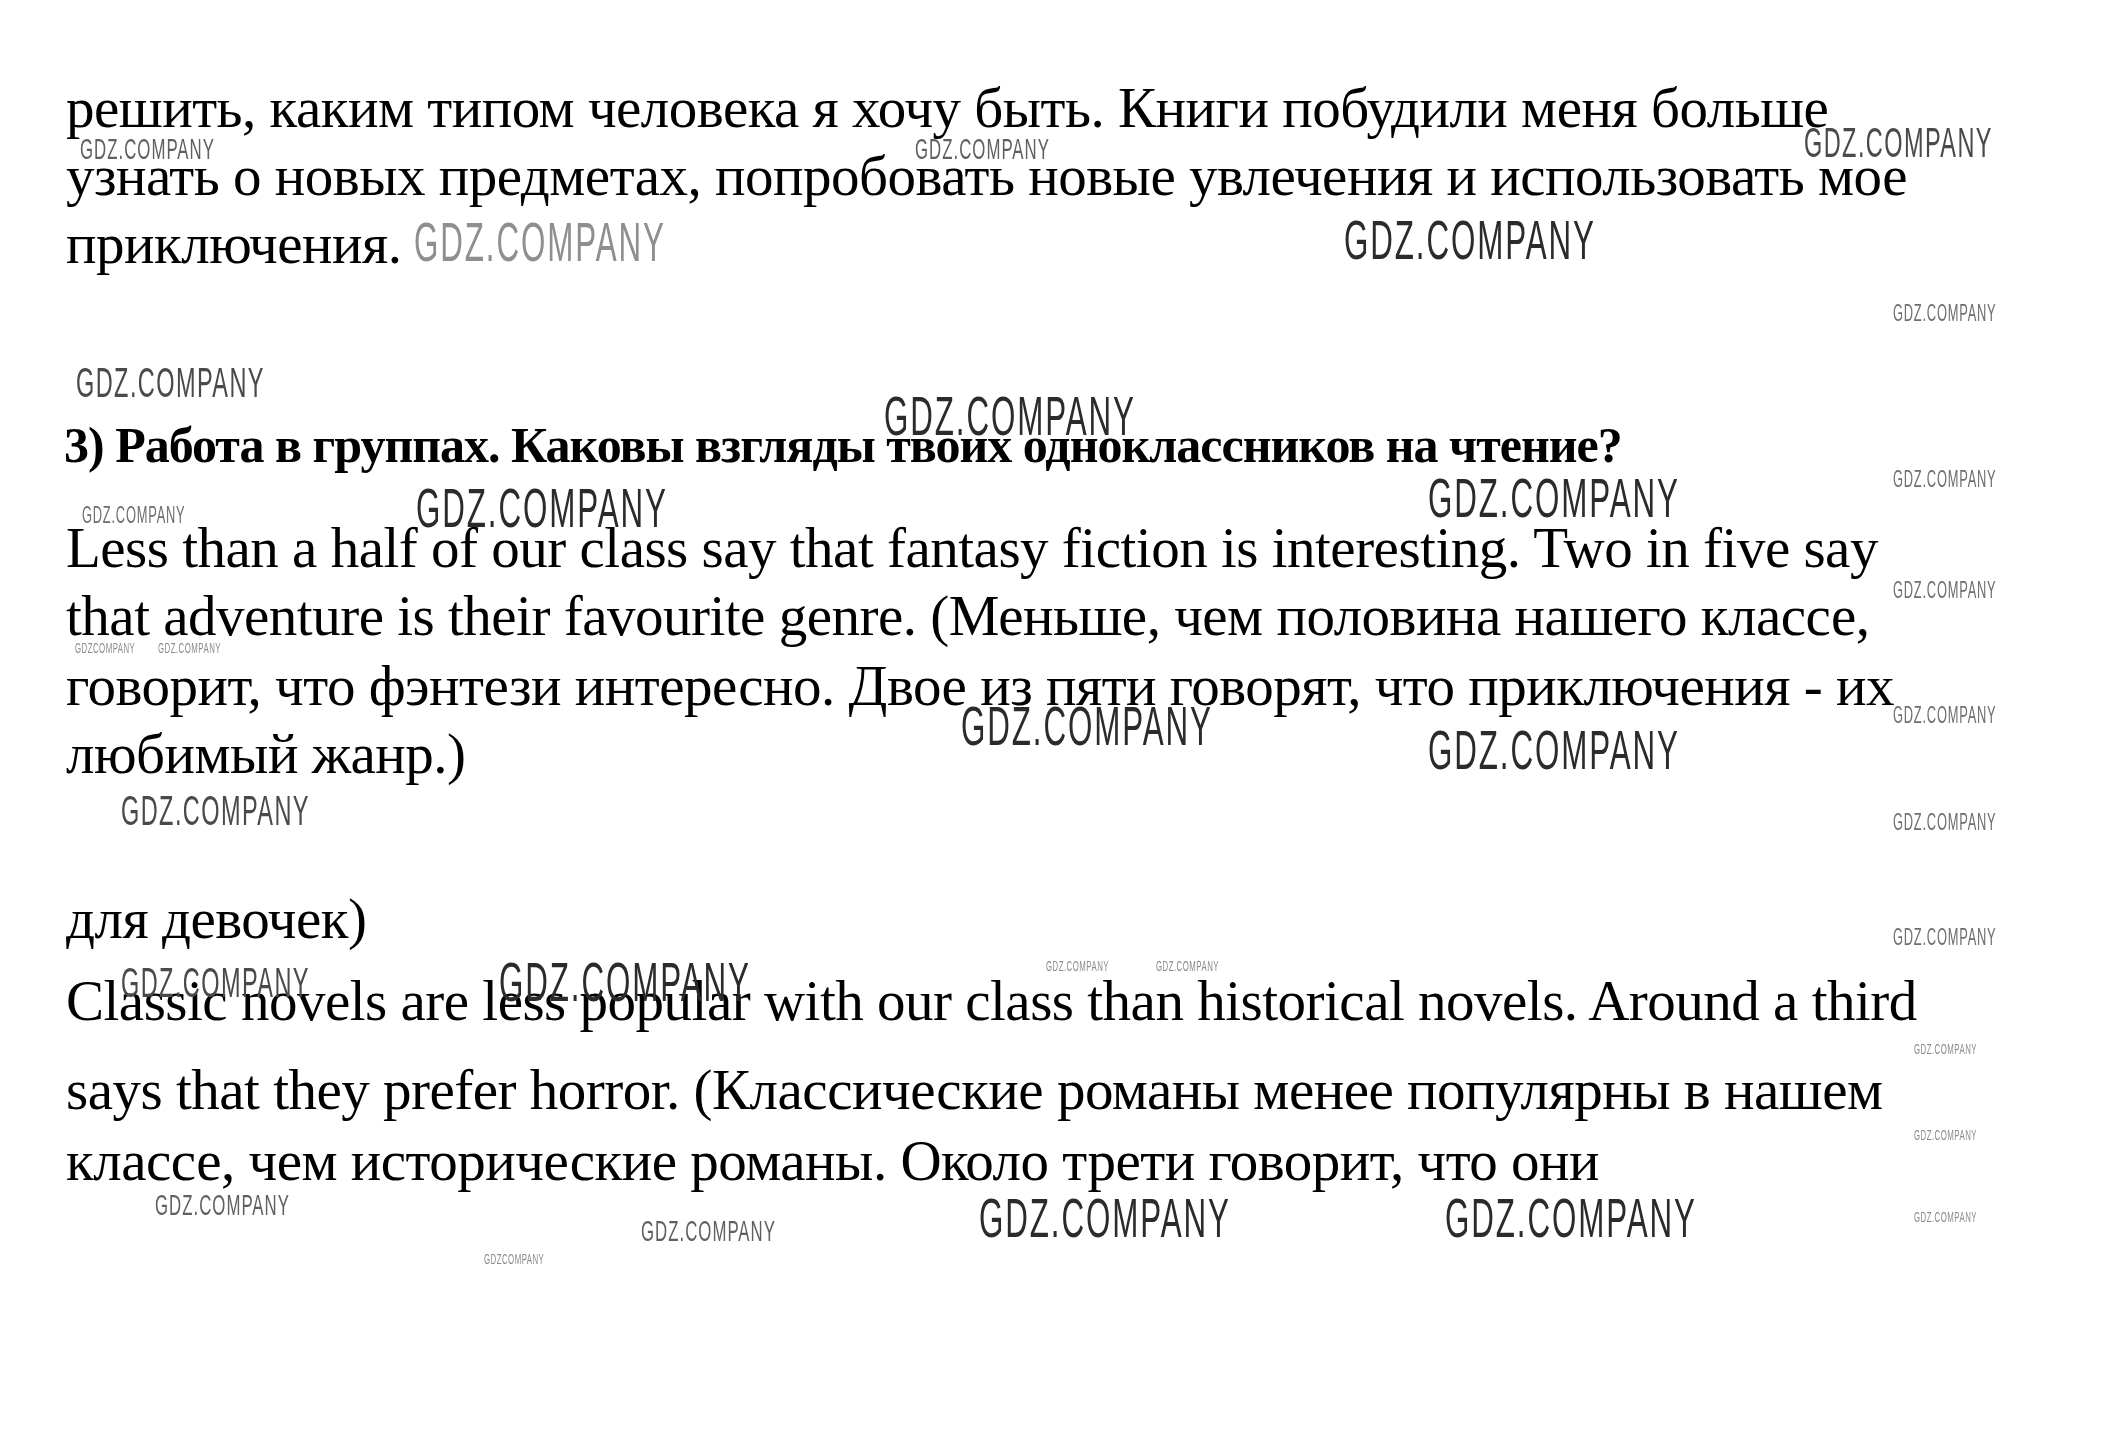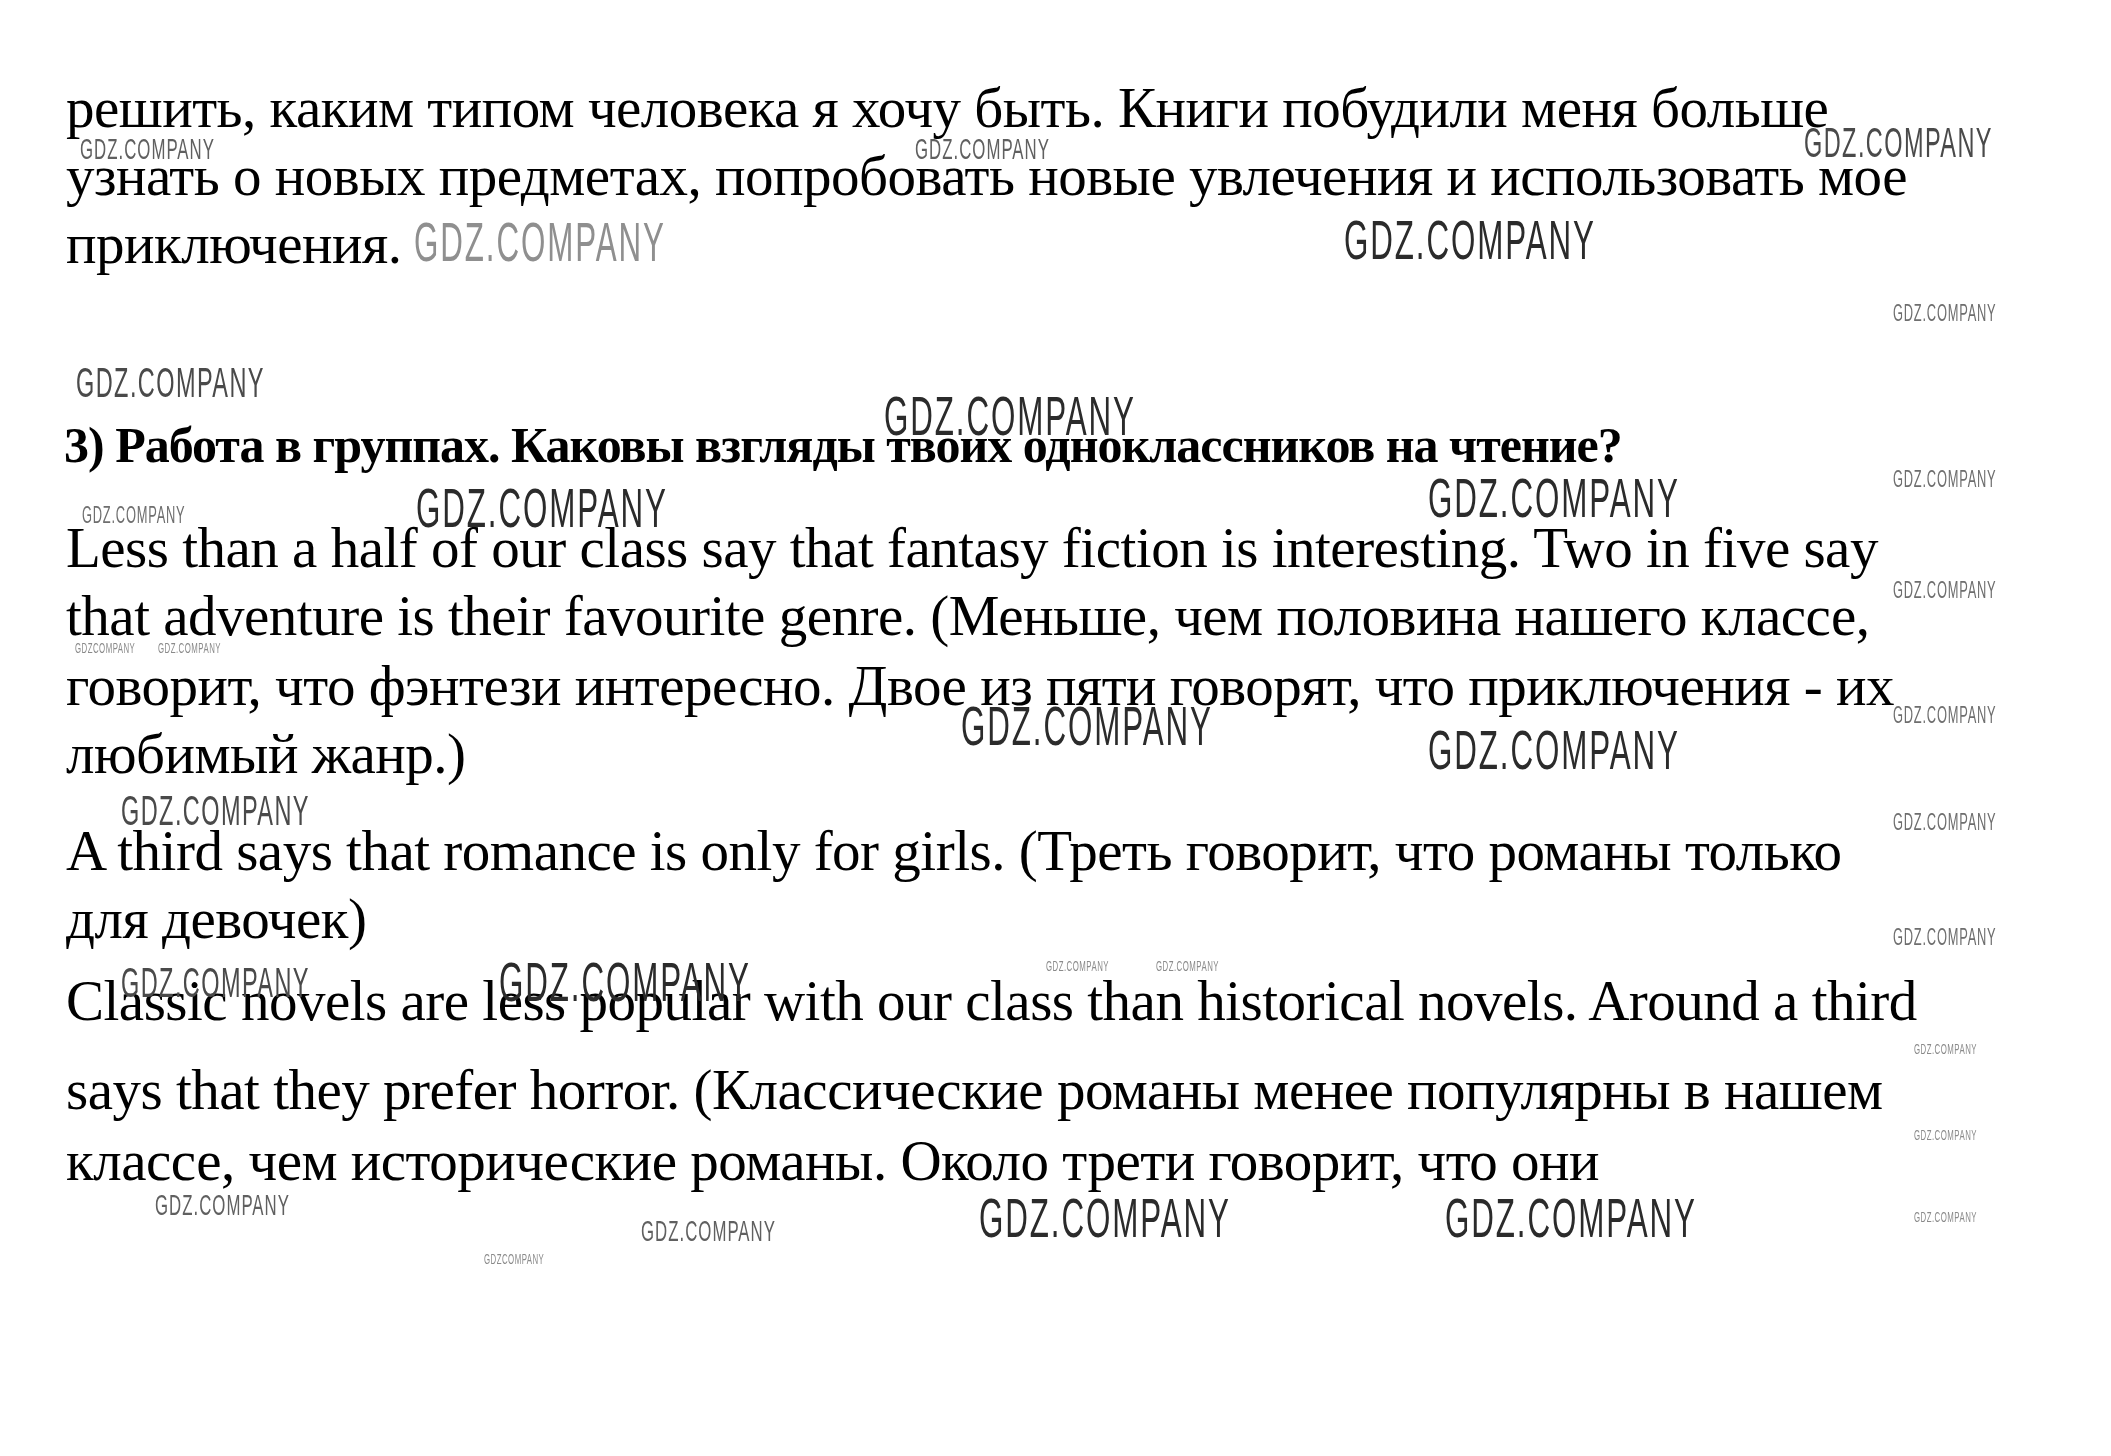--- a/index.html
+++ b/index.html
@@ -64,21 +64,20 @@
   <div class="tl" style="top:79px">решить, каким типом человека я хочу быть. Книги побудили меня больше</div>
   <div class="tl" style="top:215px">приключения.</div>
 
   <div class="heading" style="top:420px">3) Работа в группах. Каковы взгляды твоих одноклассников на чтение?</div>
 
   <div class="tl" style="top:519px">Less than a half of our class say that fantasy fiction is interesting. Two in five say</div>
   <div class="tl" style="top:587px">that adventure is their favourite genre. (Меньше, чем половина нашего классе,</div>
   <div class="tl" style="top:657px">говорит, что фэнтези интересно. Двое из пяти говорят, что приключения - их</div>
   <div class="tl" style="top:725px">любимый жанр.)</div>
 
-  <div class="tl" style="top:822px">A third says that romance is only for girls. (Треть говорит, что романы только</div>
   <div class="tl" style="top:890px">для девочек)</div>
 
   <div class="tl" style="top:972px">Classic novels are less popular with our class than historical novels. Around a third</div>
   <div class="tl" style="top:1061px">says that they prefer horror. (Классические романы менее популярны в нашем</div>
   <div class="tl" style="top:1132px">классе, чем исторические романы. Около трети говорит, что они</div>
 
   <div class="wm wm-sm" style="left:80px;top:134px">GDZ.COMPANY</div>
   <div class="wm wm-sm" style="left:915px;top:134px">GDZ.COMPANY</div>
   <div class="wm wm-md" style="left:1804px;top:122px">GDZ.COMPANY</div>
   <div class="wm wm-lg" style="left:1344px;top:212px">GDZ.COMPANY</div>

